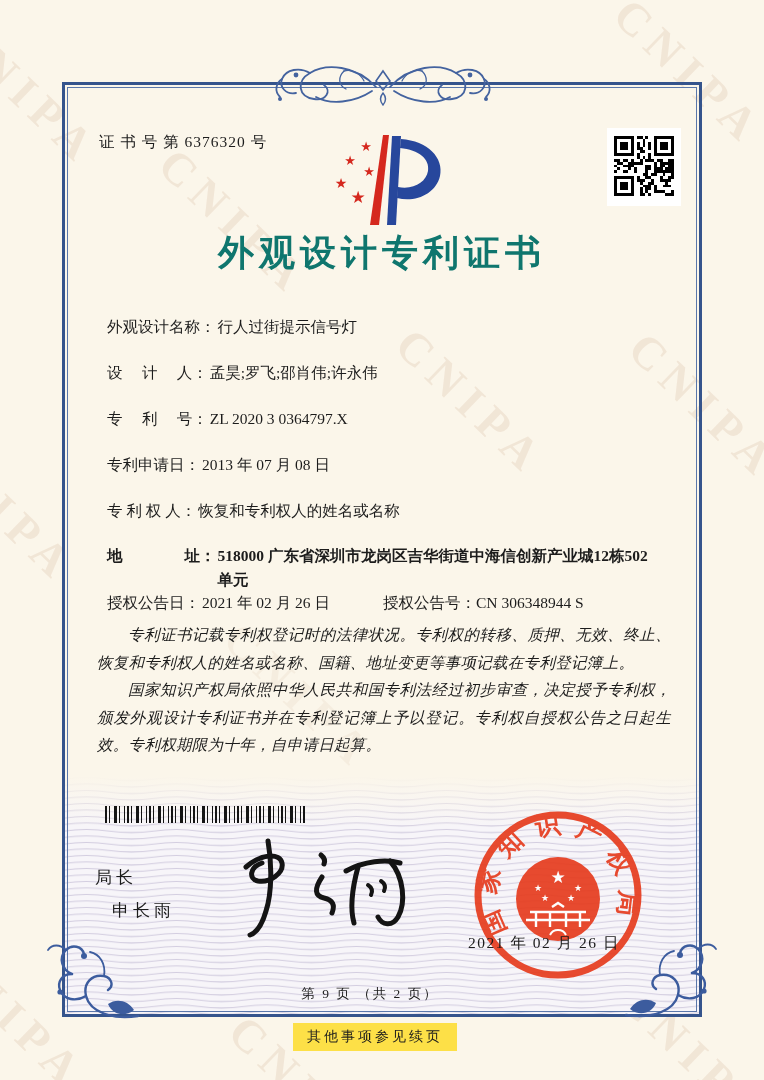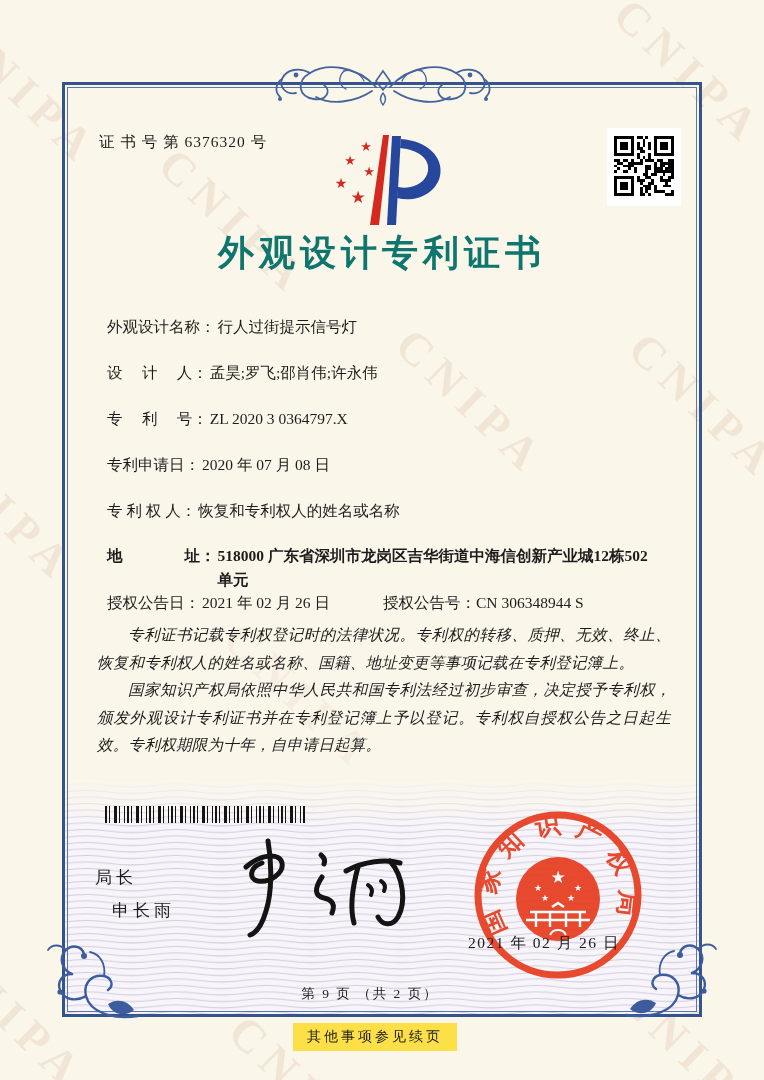--- a/index.html
+++ b/index.html
@@ -329,21 +329,21 @@
 <div class="row" id="row-1">
   <span class="lbl">设　 计　 人：</span>
   <span class="val">孟昊;罗飞;邵肖伟;许永伟</span>
 </div>
 <div class="row" id="row-2">
   <span class="lbl">专　 利　 号：</span>
   <span class="val">ZL 2020 3 0364797.X</span>
 </div>
 <div class="row" id="row-3">
   <span class="lbl">专利申请日：</span>
-  <span class="val">2020 年 07 月 08 日</span>
+  <span class="val">2013 年 07 月 08 日</span>
 </div>
 <div class="row" id="row-4">
   <span class="lbl">专 利 权 人：</span>
   <span class="val">恢复和专利权人的姓名或名称</span>
 </div>
 <div class="row" id="row-5">
   <span class="lbl">地　　　　址：</span>
   <span class="val">518000 广东省深圳市龙岗区吉华街道中海信创新产业城12栋502单元</span>
 </div>
 <div class="row" id="row-grant" style="width:560px">

